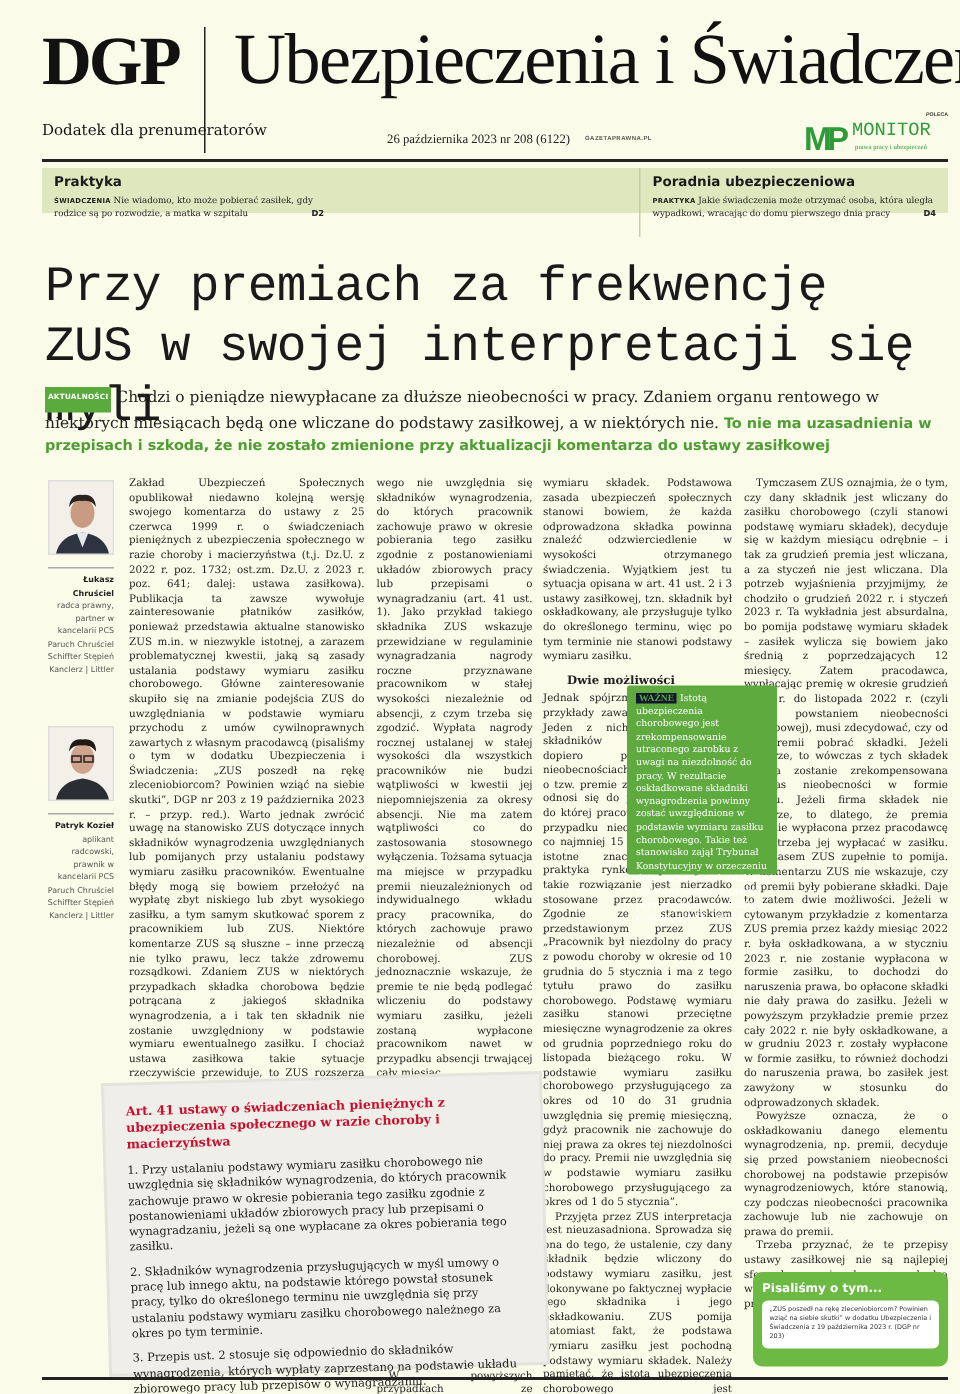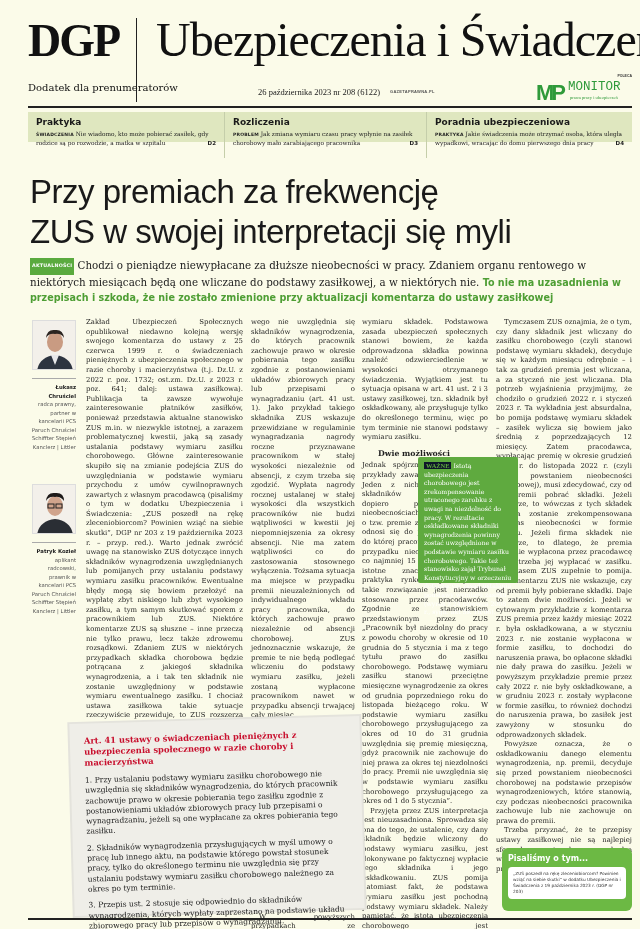--- a/index.html
+++ b/index.html
@@ -23,21 +23,21 @@
   .rule-top { position: absolute; left: 28px; top: 106px; width: 604px; height: 2px; background: #222; }
 
   .teasers { position: absolute; left: 28px; top: 112px; width: 604px; height: 30px; background: #dfe7bf; }
   .teaser { position: absolute; top: 0; height: 46px; padding: 5px 8px; }
   .teaser + .teaser { border-left: 1px solid #c5ceaa; }
   .t-head { font-family: "DejaVu Sans", sans-serif; font-weight: bold; font-size: 9px; color: #1a1a1a; margin-bottom: 3px; }
   .t-body { font-family: "DejaVu Serif", serif; font-size: 5.8px; line-height: 8px; color: #222; }
   .t-kick { font-family: "DejaVu Sans", sans-serif; font-weight: bold; font-size: 4.5px; letter-spacing: 0.2px; }
   .t-page { font-family: "DejaVu Sans", sans-serif; font-weight: bold; font-size: 5.5px; float: right; margin-top: 0; }
 
-  .headline { position: absolute; left: 30px; top: 172px; width: 590px; font-family: Liberation Sans, sans-serif; font-size: 33px; line-height: 40px; letter-spacing: -0.5px; color: #1a1a1a; }
+  .headline { position: absolute; left: 30px; top: 172px; width: 590px; font-family: Liberation Mono, monospace; font-size: 33px; line-height: 40px; letter-spacing: -0.5px; color: #1a1a1a; }
   .lead { position: absolute; left: 30px; top: 258px; width: 600px; font-family: "DejaVu Serif", serif; font-size: 10.3px; line-height: 14.5px; color: #222; }
   .lead-tag { display: inline-block; background: #5aaa3e; color: #fff; font-family: "DejaVu Sans", sans-serif; font-weight: bold; font-size: 4.8px; padding: 1px 2px; vertical-align: 2px; letter-spacing: 0.2px; }
   .lead-green { color: #4e9e34; font-family: "DejaVu Sans", sans-serif; font-weight: bold; font-size: 9.6px; }
 
   .author { position: absolute; left: 26px; width: 50px; text-align: right; font-family: "DejaVu Sans", sans-serif; font-size: 5.3px; line-height: 8.5px; color: #555; }
   .author-photo { width: 44px; height: 50px; margin-left: 6px; background: #f4f1ea; border: 1px solid #ddd; position: relative; overflow: hidden; }
   .author-rule { height: 1px; background: #aaa; margin: 8px 0 4px 6px; }
   .author-name { font-weight: bold; color: #222; }
 
   .col { position: absolute; font-family: "DejaVu Serif", serif; font-size: 6.9px; line-height: 9.6px; color: #1f1f1f; text-align: justify; hyphens: auto; }
@@ -87,28 +87,20 @@
 </div>
 <div class="rule-top"></div>
 
 <div class="teasers">
   <div class="teaser" style="left:0;width:196px;">
     <div class="t-head">Praktyka</div>
     <div class="t-body">
       <span class="t-kick">ŚWIADCZENIA</span>
       <span>Nie wiadomo, kto może pobierać zasiłek, gdy rodzice są po rozwodzie, a matka w szpitalu</span>
       <span class="t-page">D2</span>
-    </div>
-  </div>
-  <div class="teaser" style="left:196px;width:202px;">
-    <div class="t-head">Rozliczenia</div>
-    <div class="t-body">
-      <span class="t-kick">PROBLEM</span>
-      <span>Jak zmiana wymiaru czasu pracy wpłynie na zasiłek chorobowy mało zarabiającego pracownika</span>
-      <span class="t-page">D3</span>
     </div>
   </div>
   <div class="teaser" style="left:398px;width:206px;">
     <div class="t-head">Poradnia ubezpieczeniowa</div>
     <div class="t-body">
       <span class="t-kick">PRAKTYKA</span>
       <span>Jakie świadczenia może otrzymać osoba, która uległa wypadkowi, wracając do domu pierwszego dnia pracy</span>
       <span class="t-page">D4</span>
     </div>
   </div>

